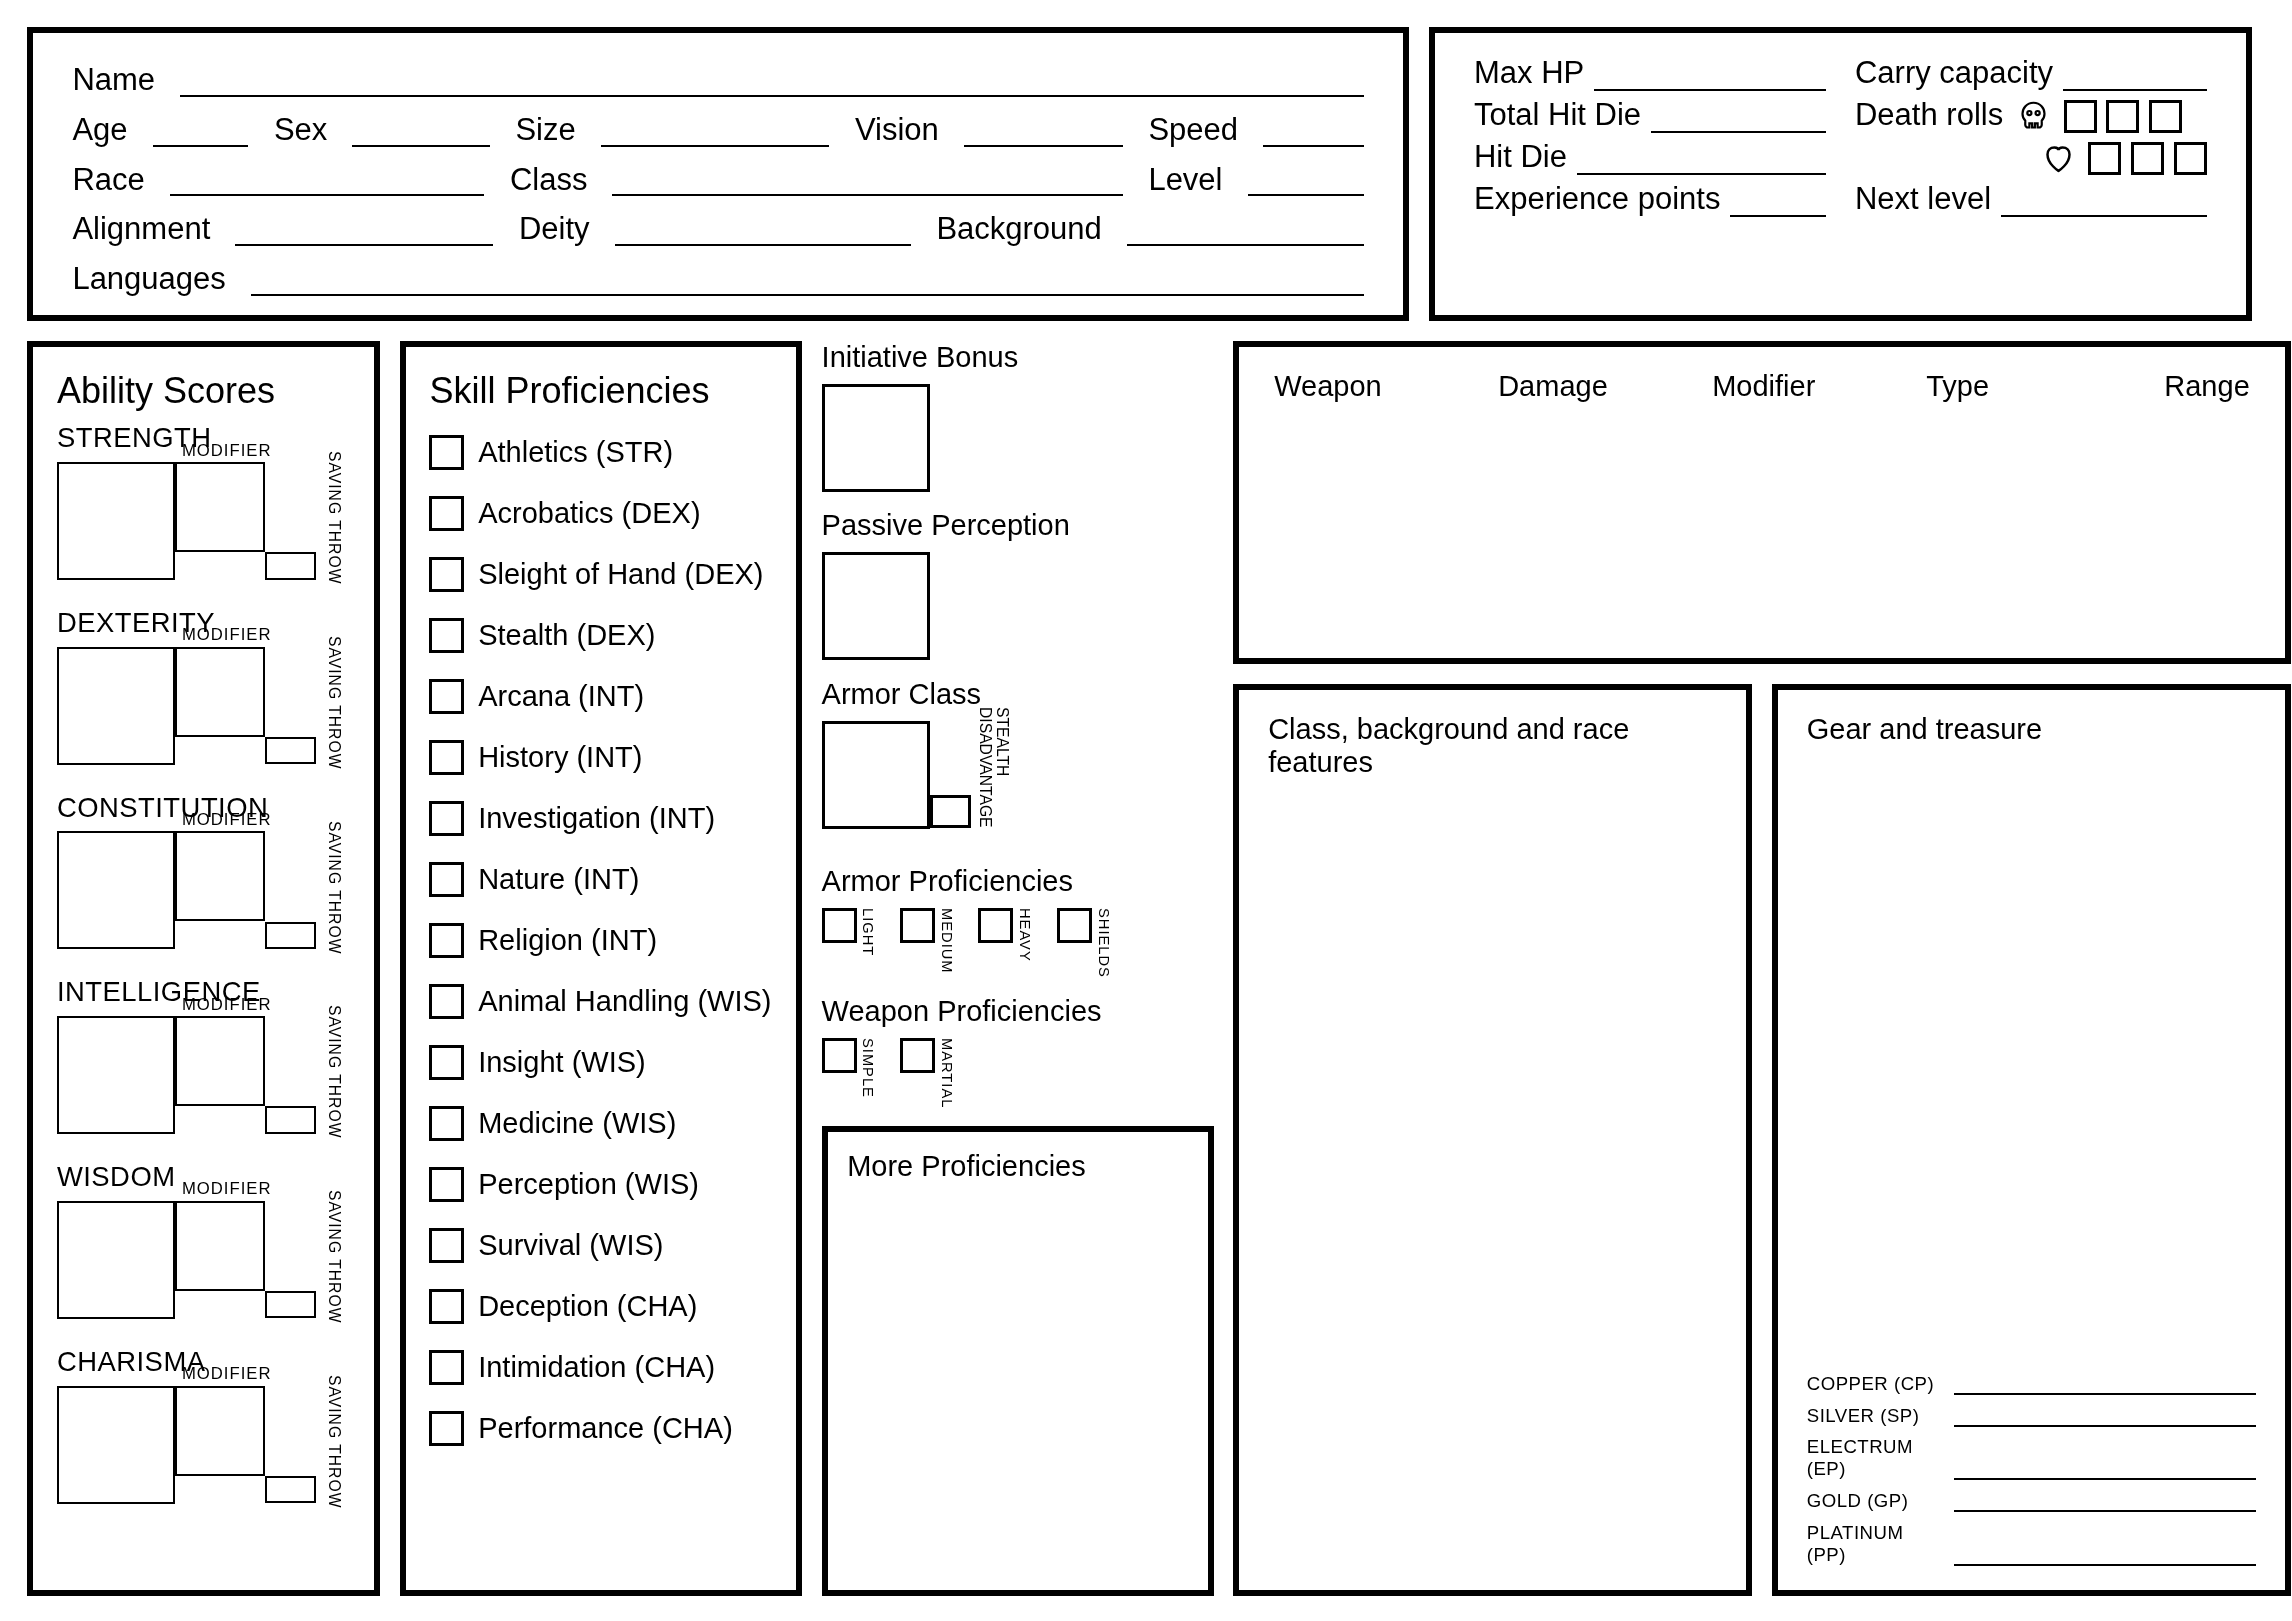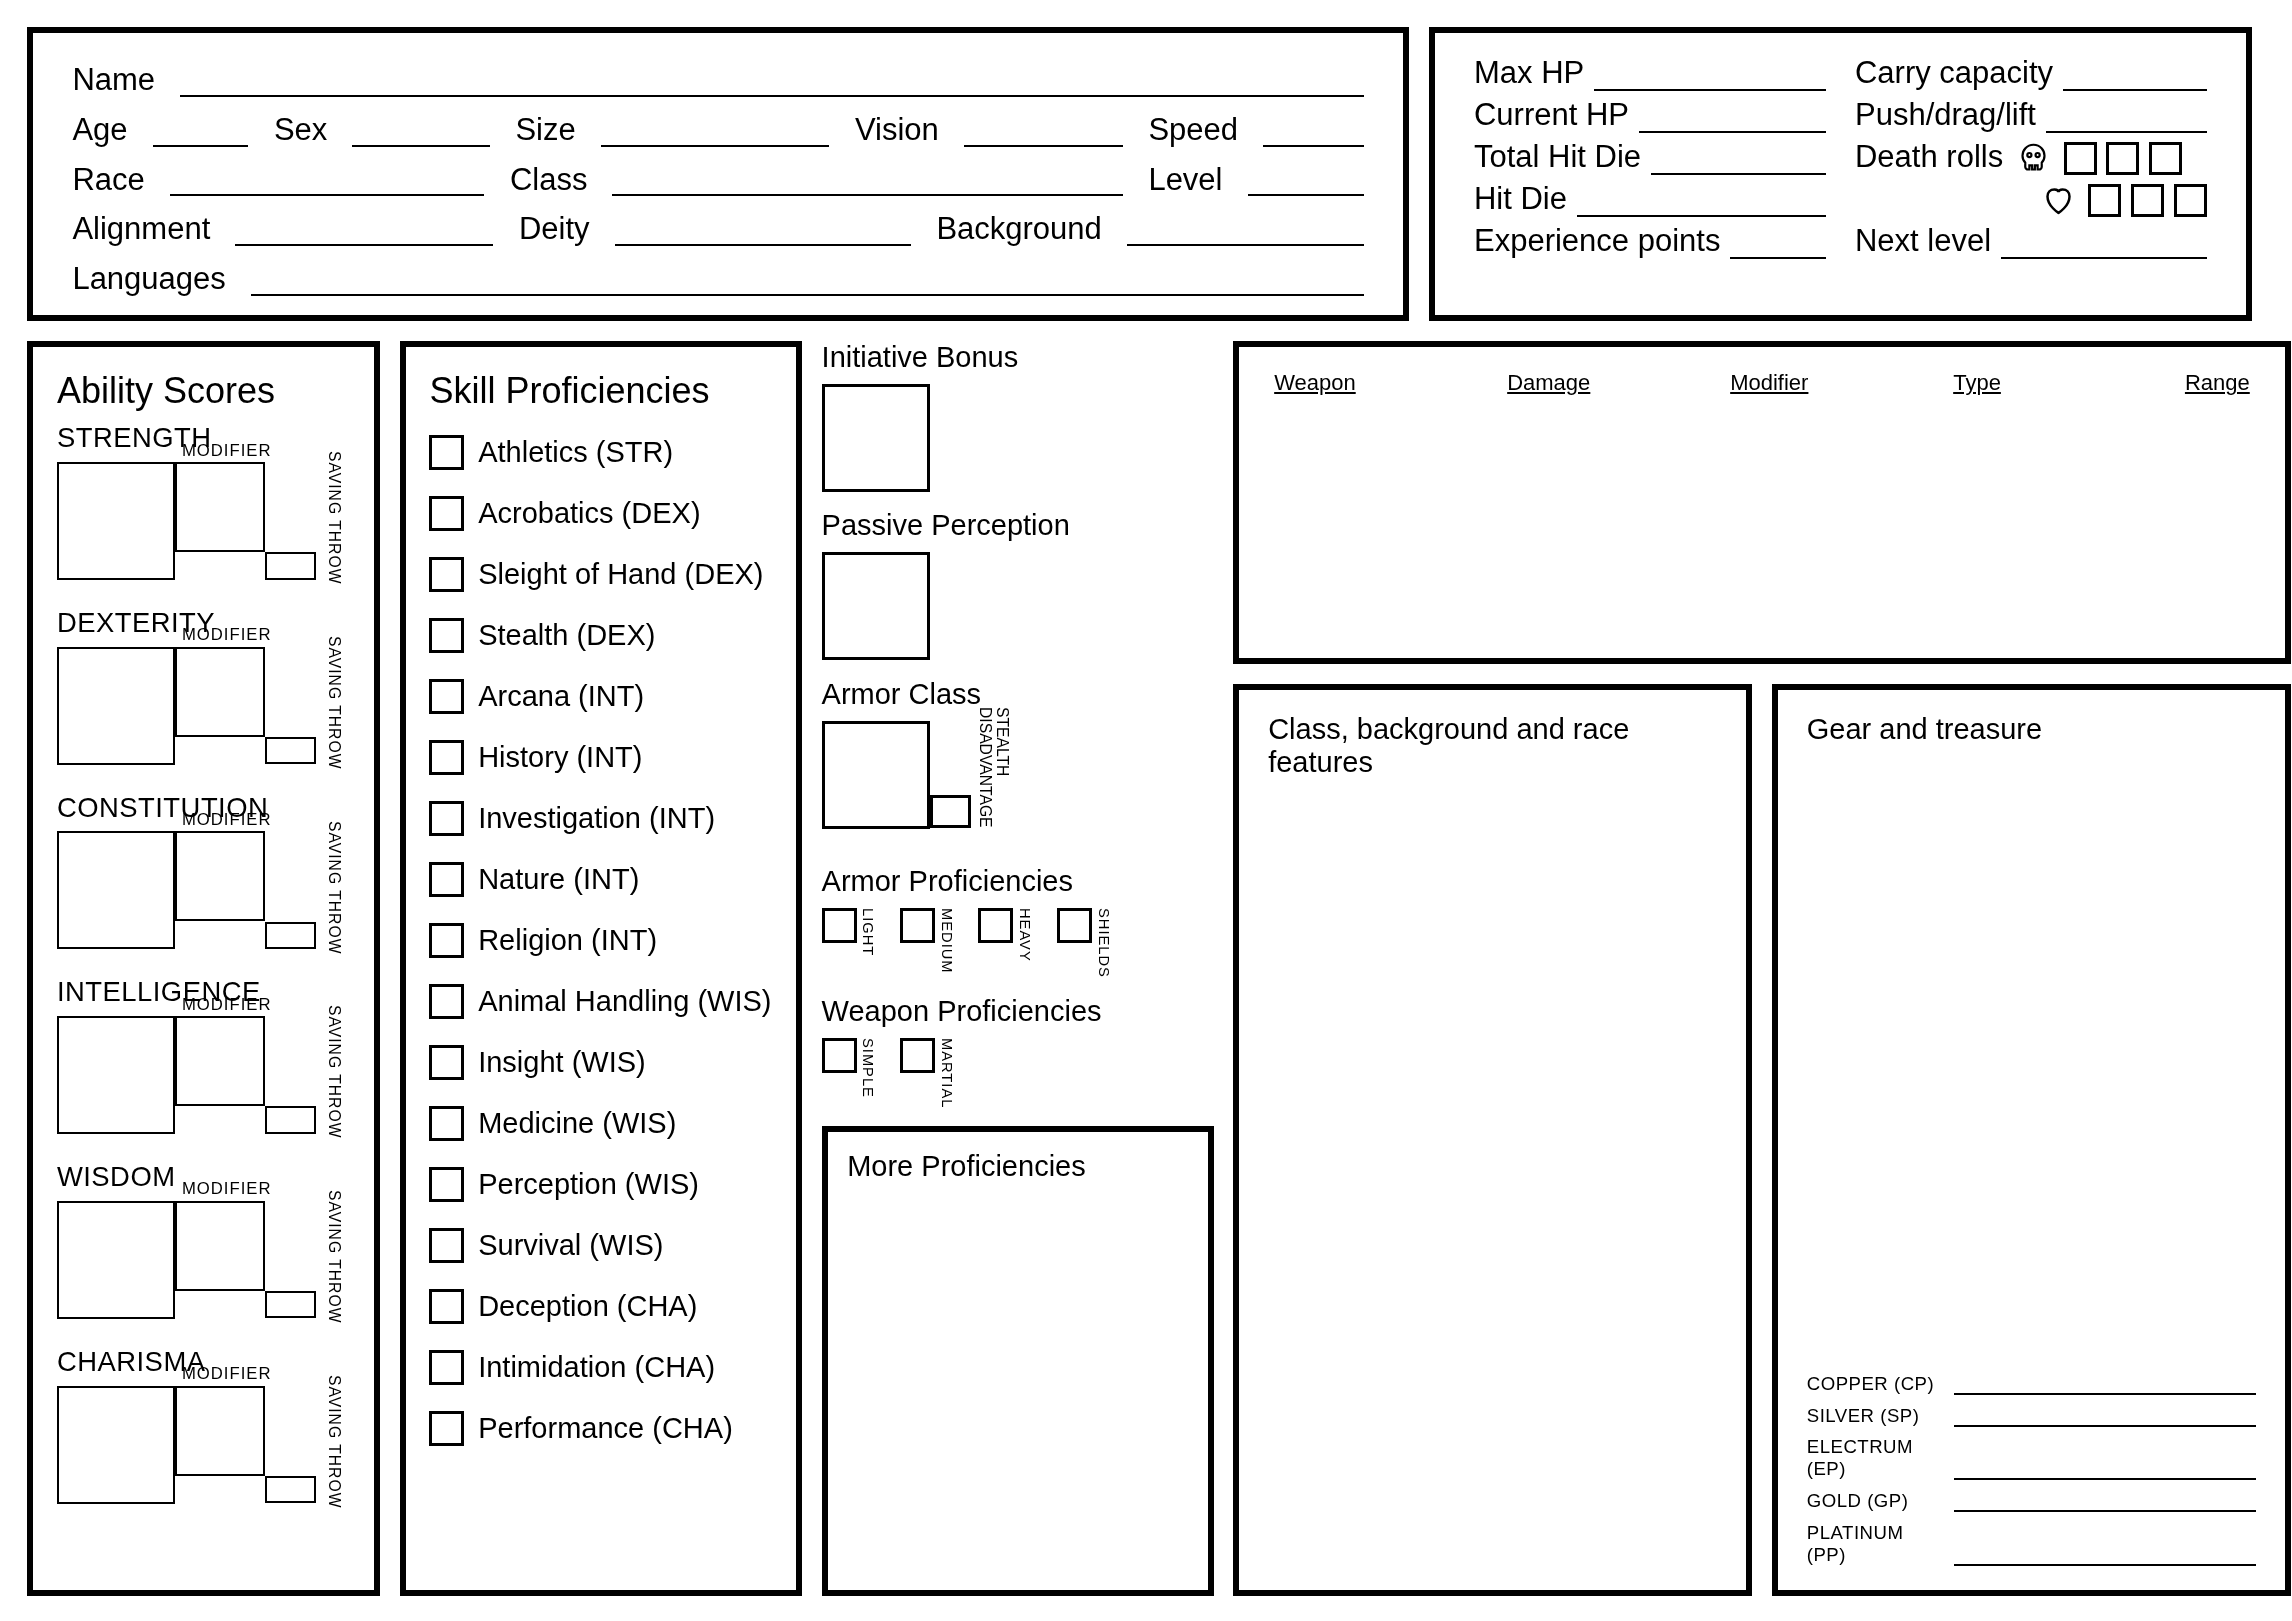--- a/index.html
+++ b/index.html
@@ -76,21 +76,21 @@
   .ac-stealth { position:absolute; left:108px; top:74px; width:41px; height:33px; border:3.9px solid #000; }
   .ac-stealthlbl { position:absolute; left:155px; top:-13.7px; font-size:15.7px; writing-mode:vertical-rl; line-height:1.1; }
   .profrow { display:flex; gap:23.5px; margin-top:7.8px; }
   .proftiny { display:flex; align-items:flex-start; }
   .tinychk { width:35px; height:35px; border:3.9px solid #000; }
   .tinylbl { font-size:14.7px; writing-mode:vertical-rl; margin-left:3.9px; letter-spacing:1px; }
   .morepanel { border:6.9px solid #000; flex:1; padding:17.6px 19.6px; font-size:29px; }
   
   .right { grid-column:4 / 6; display:grid; grid-template-columns:519px 519px; grid-template-rows:323px 912px; gap:19.6px; }
   .weapon { grid-column:1/3; padding:23.5px 35px; }
-  .weap-hdr { display:flex; font-size:22px; gap:17px;text-decoration:underline;}
+  .weap-hdr { display:flex; font-size:29px; gap:8px;}
   .weap-hdr span:nth-child(1){flex:0 0 216px;}
   .weap-hdr span:nth-child(2){flex:0 0 206px;}
   .weap-hdr span:nth-child(3){flex:0 0 206px;}
   .weap-hdr span:nth-child(4){flex:0 0 186px;}
   .weap-hdr span:nth-child(5){flex:1; text-align:right;}
   .features { padding:23.5px 29px; font-size:29px; }
   .gear { padding:23.5px 29px; display:flex; flex-direction:column; font-size:29px; }
   .gear .spacer { flex:1; }
   .currency { font-size:18.6px; letter-spacing:0.5px; display:flex; align-items:flex-end; gap:9.8px; margin-top:9.8px;}
   .currency .lbl { flex:0 0 137px; }
@@ -172,30 +172,20 @@
           <span class="lbl">Max HP</span>
           <span class="line"></span>
         </div>
       <div class="stat-col">
           <span class="lbl">Carry capacity</span>
           <span class="line"></span>
         </div>
     </div>
     <div class="stat-row">
       <div class="stat-col">
-          <span class="lbl">Current HP</span>
-          <span class="line"></span>
-        </div>
-      <div class="stat-col">
-          <span class="lbl">Push/drag/lift</span>
-          <span class="line"></span>
-        </div>
-    </div>
-    <div class="stat-row">
-      <div class="stat-col">
           <span class="lbl">Total Hit Die</span>
           <span class="line"></span>
         </div>
       <div class="stat-col" style="gap:13.7px">
         <span class="lbl">Death rolls</span>
         <svg class="skull" viewBox="0 0 24 24">
             <path fill="none" stroke="#000" stroke-width="1.6" d="M12 2C7 2 4 6 4 10c0 3 1 4 2 5v3c0 1 1 2 2 2h1v-3h2v3h2v-3h2v3h1c1 0 2-1 2-2v-3c1-1 2-2 2-5 0-4-3-8-8-8zM9 11a1.5 1.5 0 100-3 1.5 1.5 0 000 3zm6 0a1.5 1.5 0 100-3 1.5 1.5 0 000 3z"></path>
           </svg>
         <div class="chk3">
             <div class="chk"></div>

